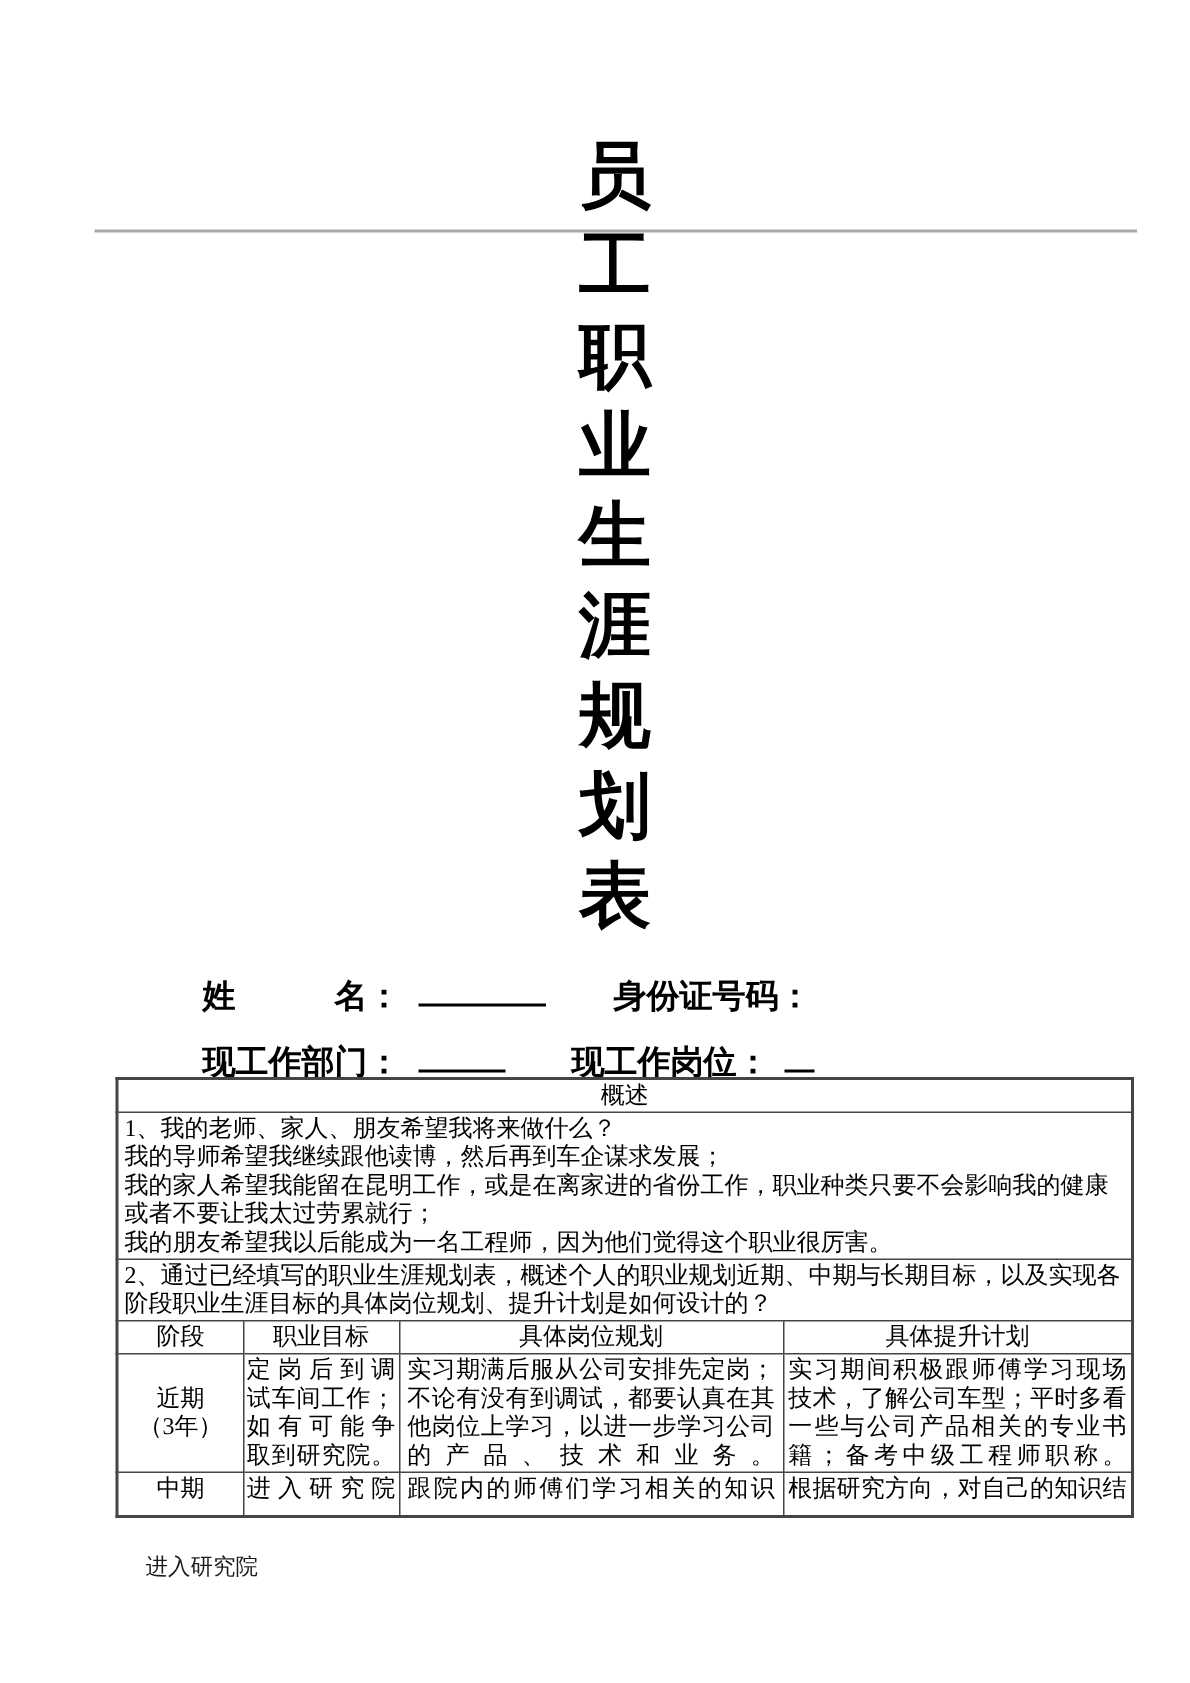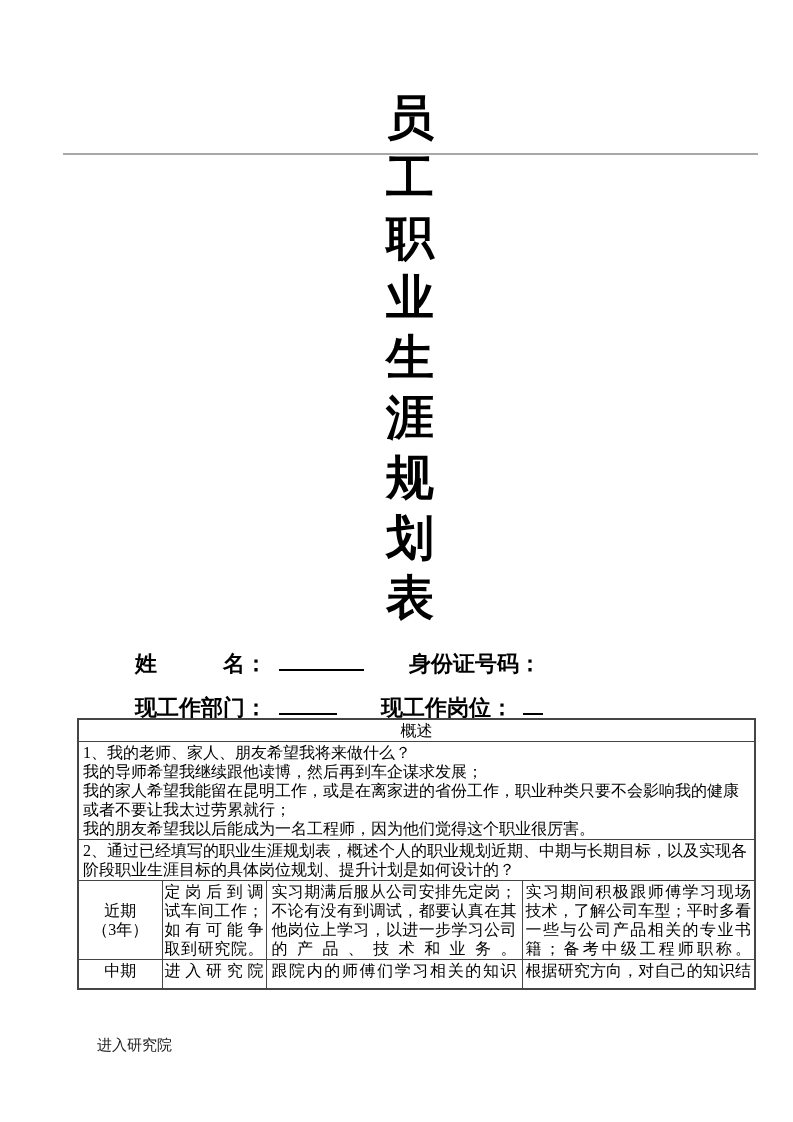--- a/index.html
+++ b/index.html
@@ -131,20 +131,26 @@
       <div class="q-line">或者不要让我太过劳累就行；</div>
       <div class="q-line">我的朋友希望我以后能成为一名工程师，因为他们觉得这个职业很厉害。</div>
     </td>
   </tr>
   <tr>
     <td colspan="4" class="q-cell">
       <div class="q-line">2、通过已经填写的职业生涯规划表，概述个人的职业规划近期、中期与长期目标，以及实现各</div>
       <div class="q-line">阶段职业生涯目标的具体岗位规划、提升计划是如何设计的？</div>
     </td>
   </tr>
+  <tr class="hdr-row">
+    <td class="cell-center">阶段</td>
+    <td class="cell-center">职业目标</td>
+    <td class="cell-center">具体岗位规划</td>
+    <td class="cell-center">具体提升计划</td>
+  </tr>
   <tr>
     <td class="col-stage cell-center cell-middle prewrap">近期
 （3年）</td>
     <td class="col-goal spread">定岗后到调
 试车间工作；
 如有可能争
 取到研究院。</td>
     <td class="col-plan spread">实习期满后服从公司安排先定岗；
 不论有没有到调试，都要认真在其
 他岗位上学习，以进一步学习公司

